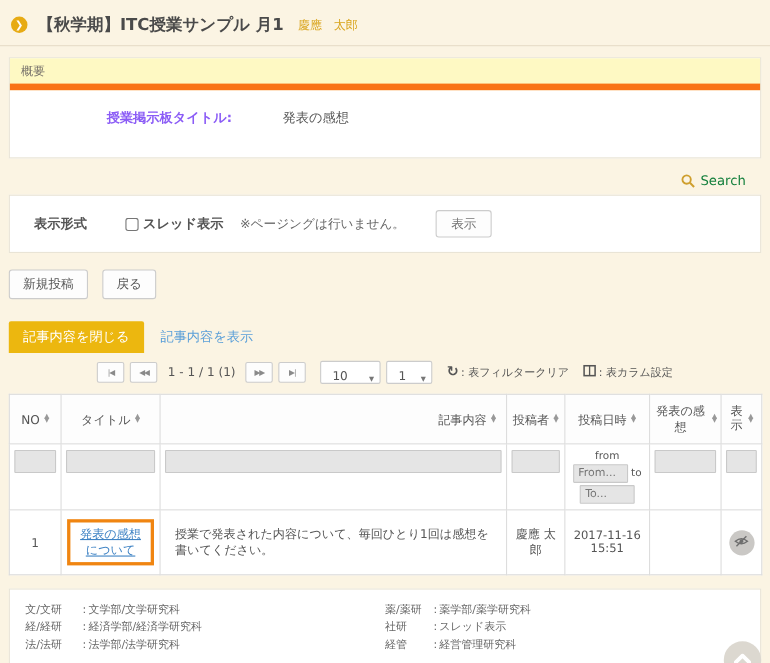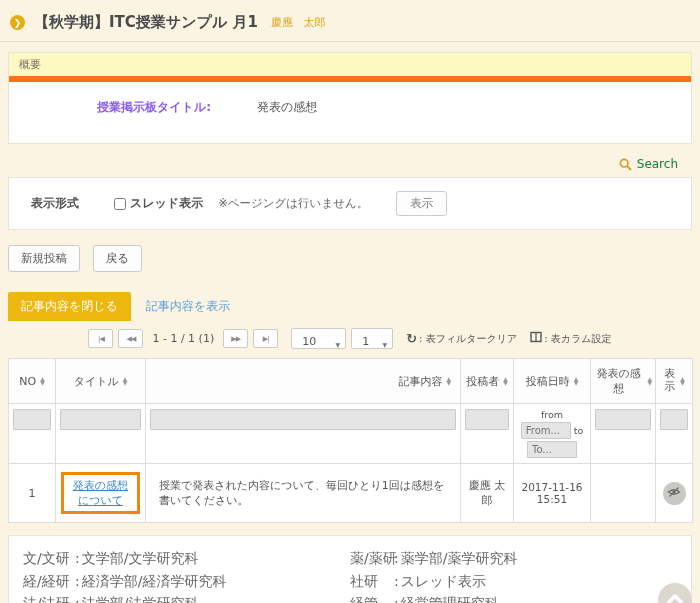--- a/index.html
+++ b/index.html
@@ -92,21 +92,21 @@
   .rrow td { padding:8px 5px; font-size:11px; color:#555; text-align:center; }
   .rrow td.cL { text-align:left; padding-left:13px; }
   .hl { display:inline-block; border:3px solid #f08511; padding:3px 7px; }
   .alink { color:#3f83c4; text-decoration:underline; font-size:11px; cursor:pointer; }
   .vbtn { width:23px; height:23px; border-radius:50%; background:#cac8c5; border:none;
           display:inline-flex; align-items:center; justify-content:center; cursor:pointer; }
 
   
   .legend { margin-top:12px; padding:11px 14px 13px 14px; display:flex; }
   .lcol { width:50%; }
-  .litem { display:flex; font-size:14px; color:#666; line-height:1.62; }
+  .litem { display:flex; font-size:10px; color:#666; line-height:1.62; }
   .labbr { flex:0 0 auto; width:52px; white-space:nowrap; }
   .lcol2 .labbr { width:44px; }
   .lsep { margin-right:2px; }
 
   
   .scrolltop { position:absolute; right:8px; top:583px; width:34px; height:34px; border-radius:50%;
                background:#dcd8d0; border:none; display:flex; align-items:flex-start;
                justify-content:center; padding-top:9px; cursor:pointer; }
 </style>
 </head>

